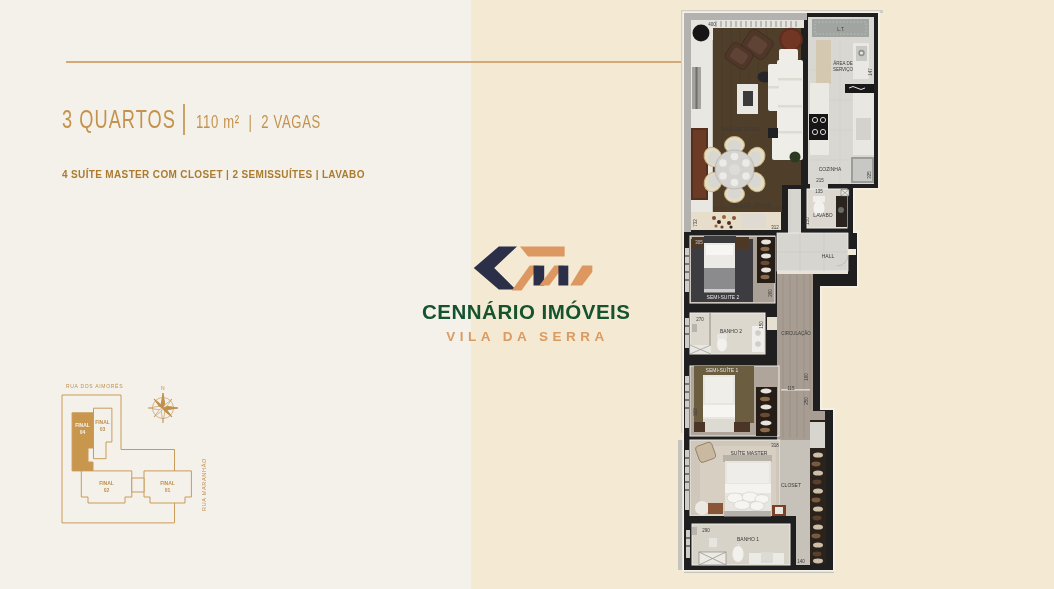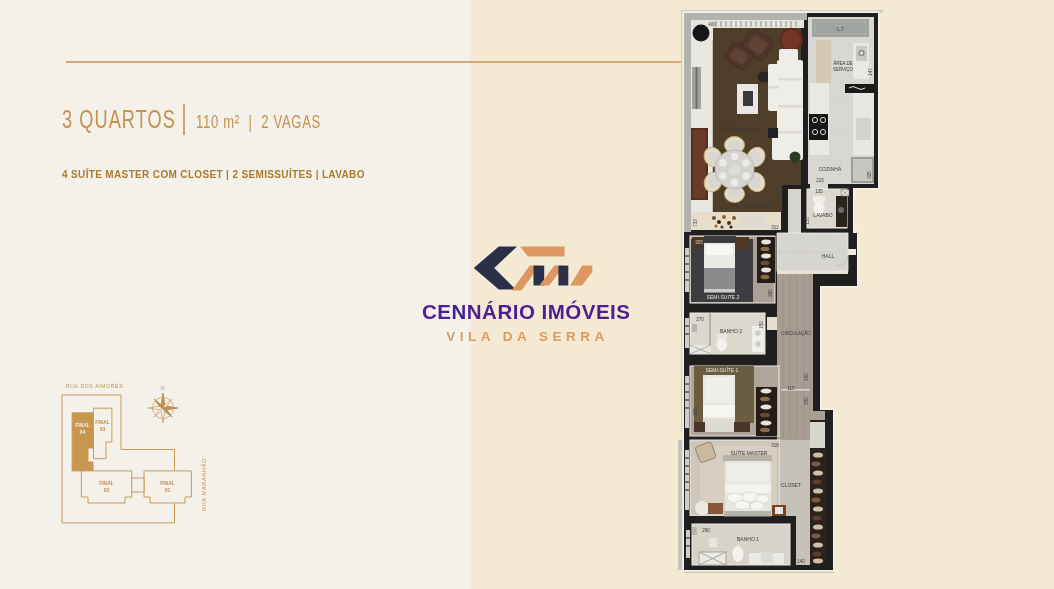--- a/index.html
+++ b/index.html
@@ -8,21 +8,21 @@
   .rightbg{position:absolute;left:471px;top:0;width:583px;height:589px;background:#f4e9d3;}
   .goldline{position:absolute;left:66px;top:61px;width:618px;height:2px;background:#d4a877;}
   .t1{position:absolute;left:62px;top:105.5px;font-size:26px;color:#c4924d;
       transform:scaleX(0.70);transform-origin:0 0;letter-spacing:1.5px;white-space:nowrap;line-height:1.05;}
   .tbar{position:absolute;left:183px;top:104px;width:1.6px;height:31px;background:#c9a267;}
   .t2{position:absolute;left:196px;top:111.5px;font-size:19px;color:#c4924d;
       transform:scaleX(0.688);transform-origin:0 0;letter-spacing:1px;white-space:nowrap;line-height:1.05;}
   .subtitle{position:absolute;left:62px;top:168.5px;font-size:10px;font-weight:bold;
             letter-spacing:0.35px;color:#ab7b30;white-space:nowrap;}
   .logoname{position:absolute;left:422px;top:300px;font-size:20.5px;font-weight:bold;
-            letter-spacing:0.5px;color:#4c1d95;transform:scaleX(1);transform-origin:0 0;white-space:nowrap;}
+            letter-spacing:0.5px;color:#14532d;transform:scaleX(1);transform-origin:0 0;white-space:nowrap;}
   .logosub{position:absolute;left:330px;top:329px;width:395px;text-align:center;
            font-size:13.5px;font-weight:bold;letter-spacing:4.5px;color:#da9a60;}
   svg{position:absolute;left:0;top:0;}
 </style>
 </head>
 <body>
 <div class="rightbg"></div>
 <div class="goldline"></div>
 <div class="t1">3 QUARTOS</div>
 <div class="tbar"></div>

